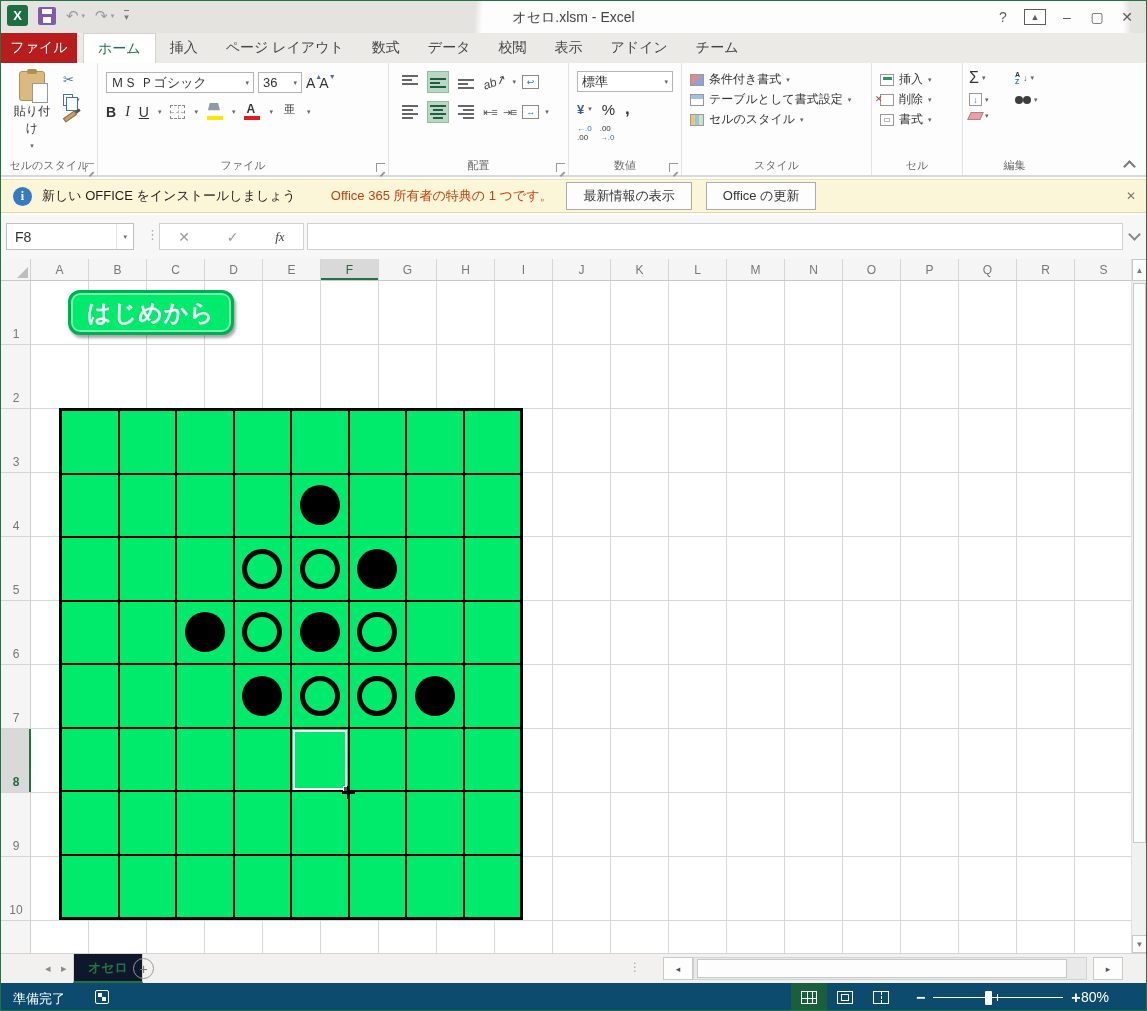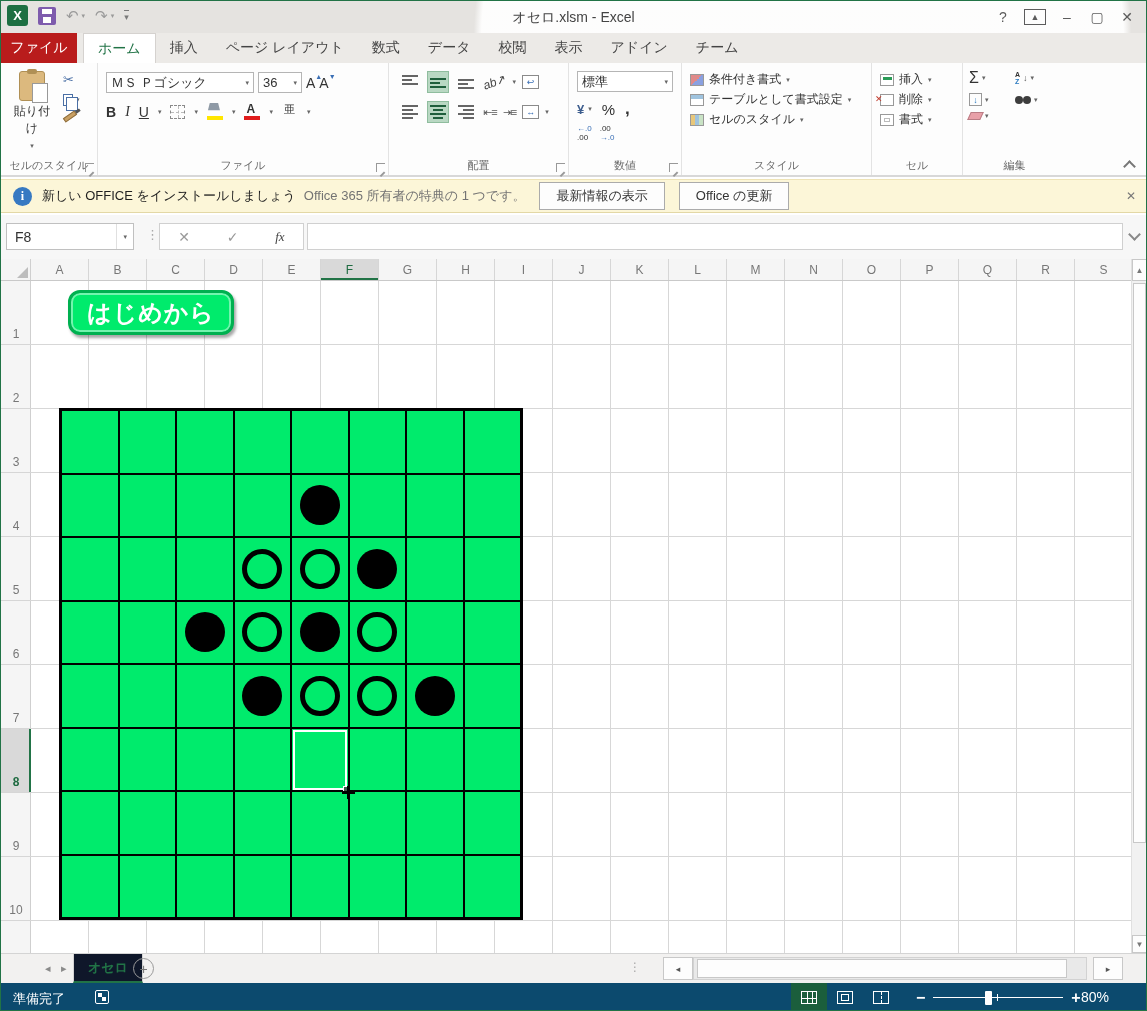--- a/index.html
+++ b/index.html
@@ -131,21 +131,21 @@
   .collapse { position:absolute; right:12px; bottom:6px; width:10px; height:10px; }
   .collapse:before { content:""; position:absolute; left:1px; top:3px; width:7px; height:7px; border-left:2px solid #777; border-top:2px solid #777; transform:rotate(45deg); }
 
   
   .notif { position:absolute; left:0; top:178px; width:100%; height:34px; background:#fcf6d8;
     border-top:1px solid #eee3b6; border-bottom:1px solid #e3d8a6; display:flex; align-items:center; }
   .info-ic { width:19px; height:19px; border-radius:50%; background:#3779c2; color:#fff; font-size:12px;
     font-weight:bold; display:flex; align-items:center; justify-content:center; margin:0 10px 0 12px;
     font-family:"Liberation Serif",serif; }
   .ntitle { font-weight:normal; font-size:13px; color:#1f1f1f; margin-right:8px; }
-  .nmsg { font-size:13px; color:#737373; }
+  .nmsg { font-size:13px; color:#c2410c;margin-left:27px; }
   .nbtn { margin-left:14px; background:#fdfdfd; border:1px solid #ababab; font-size:13px; color:#333;
     padding:4px 16px; }
   .nclose { position:absolute; right:10px; top:9px; color:#777; font-size:12px; }
 
   
   .fbar { position:absolute; left:0; top:214px; width:100%; height:44px; background:#f7f7f7; display:flex; align-items:center; }
   .namebox { position:absolute; left:5px; top:8px; width:128px; height:27px; background:#fff; border:1px solid #c0c0c0;
     display:flex; align-items:center; font-size:14px; color:#333; }
   .namebox .nv { flex:1; padding-left:8px; }
   .namebox .cv { border-left:1px solid #e0e0e0; height:100%; display:flex; align-items:center; padding:0 6px; }

